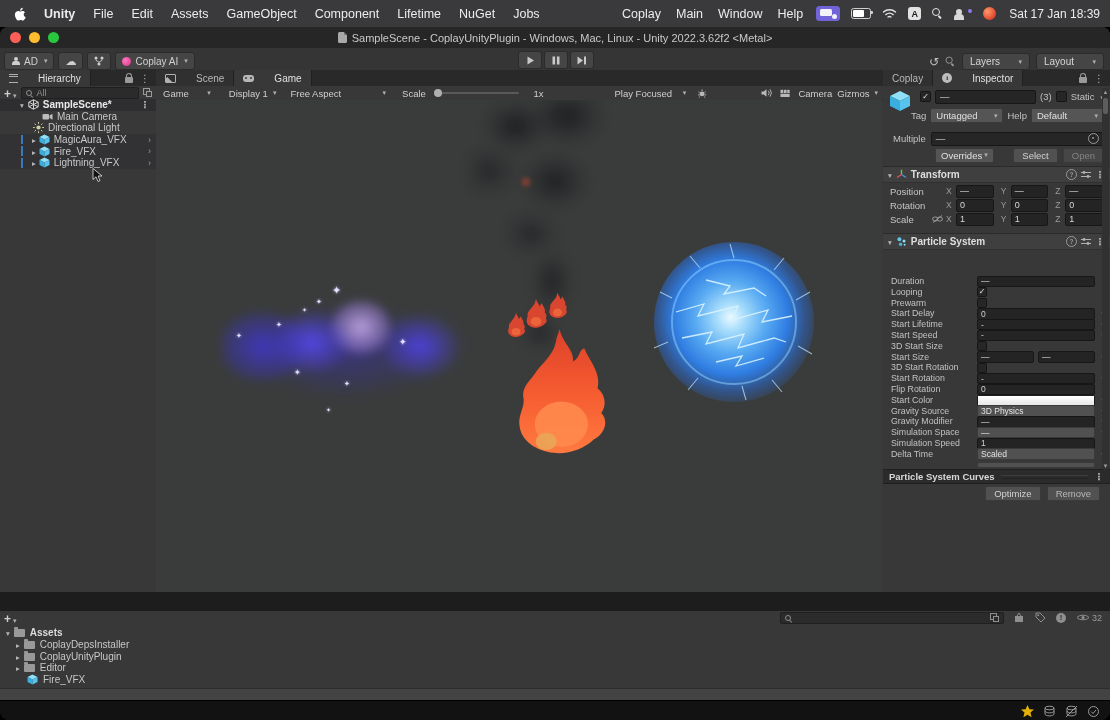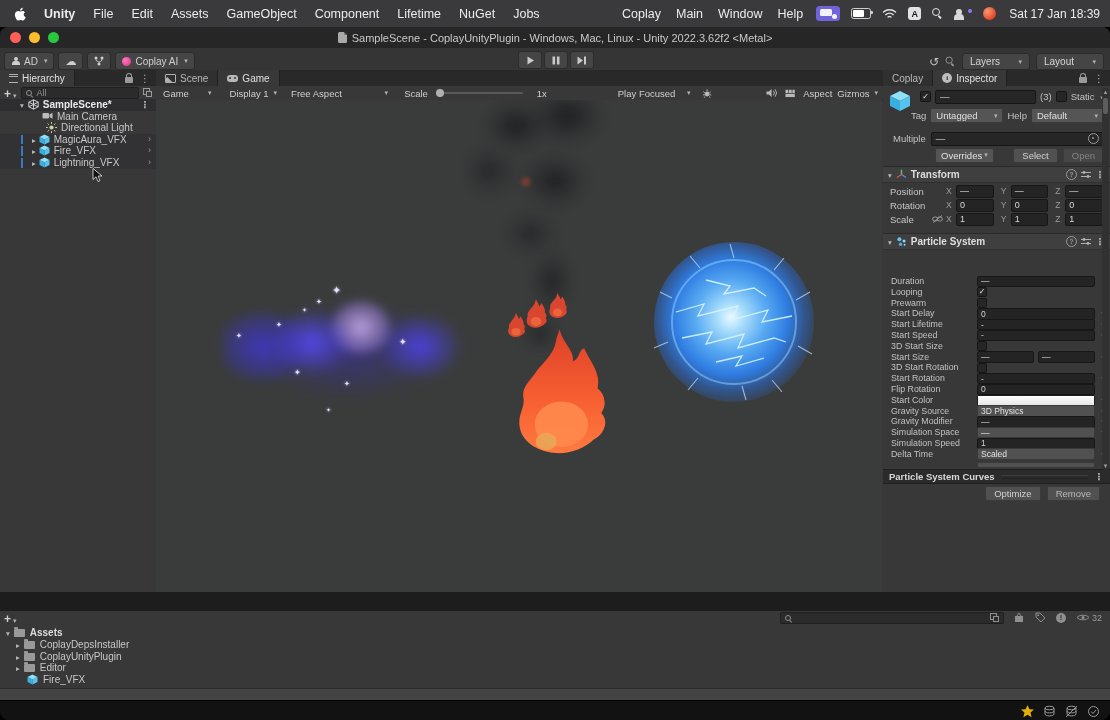--- a/index.html
+++ b/index.html
@@ -51,37 +51,37 @@
   .personic::after{content:"";position:absolute;left:0.5px;top:4.5px;width:8px;height:4px;background:#cfcfcf;border-radius:3px 3px 0 0}
   .cloudic{font-size:11px;color:#cfcfcf;line-height:10px}
   .pinkdot{width:9px;height:9px;border-radius:50%;background:radial-gradient(circle at 35% 35%,#ff77c0,#d63384)}
   .playgrp{position:absolute;left:518px;top:3px;display:flex;gap:2px}
   .pbtn{width:22px;height:16px;background:#454545;border:1px solid #2b2b2b;border-radius:3px;display:flex;align-items:center;justify-content:center}
   .tb-right{margin-left:auto;display:flex;align-items:center;gap:6px;padding-right:6px}
   .undoic::after{content:"↺";font-size:12px;color:#c0c0c0}
   .pill{display:inline-flex;align-items:center;height:15px;padding:0 7px;background:#454545;border:1px solid #2b2b2b;border-radius:3px;font-size:10px;color:#d6d6d6;gap:8px}
   
   .tabbar{position:absolute;background:#292929;display:flex;font-size:10px;color:#b8b8b8;height:16px;align-items:stretch}
-  .tab{display:flex;align-items:center;gap:4px;padding:0 9px;background:#303030;border-right:1px solid #202020}
+  .tab{display:flex;align-items:center;gap:20px;padding:0 9px;background:#303030;border-right:1px solid #202020}
   .tab.active{background:#383838;color:#e0e0e0}
   .tabtools{margin-left:auto;display:flex;align-items:center;gap:7px;padding-right:6px}
   .kebab::after{content:"⋮";color:#b0b0b0;font-size:10px}
   .lock{width:8px;height:6px;background:#9a9a9a;border-radius:1px;position:relative;margin-top:3px}
   .lock::before{content:"";position:absolute;left:1px;top:-4px;width:4px;height:4px;border:1.2px solid #9a9a9a;border-bottom:none;border-radius:3px 3px 0 0}
   .panel{position:absolute;background:#383838}
   .fold::after{content:"▾";font-size:7.5px;color:#b4b4b4}
   .fold.c::after{content:"▸"}
   .plus::before{content:"+";font-size:12px;font-weight:bold;color:#cfcfcf;line-height:10px}
   .srch{background:#2b2b2b;border:1px solid #1f1f1f;border-radius:2px;display:flex;align-items:center;gap:3px;
     padding:0 4px;color:#8f8f8f;font-size:9px}
   .smag{width:8px;height:8px;position:relative;flex:none}
   .smag::before{content:"";position:absolute;left:0;top:1px;width:4px;height:4px;border:1.1px solid #8f8f8f;border-radius:50%}
   .smag::after{content:"";position:absolute;left:5px;top:6px;width:3px;height:1.2px;background:#8f8f8f;transform:rotate(45deg);transform-origin:0 0}
   
-  .hrow{display:flex;height:11.6px;font-size:10px;color:#c8c8c8;position:relative;padding-left:4px}
+  .hrow{display:flex;align-items:center;height:11.6px;font-size:10px;color:#c8c8c8;position:relative;padding-left:4px}
   .hrow .lbl{margin-left:4px;white-space:nowrap}
   .hrow .chev{position:absolute;right:5px;color:#9a9a9a;font-size:9px}
   .hrow.scene{background:#2e2e31;color:#e8e8e8;font-weight:bold}
   .hrow.vfx{background:#323234}
   .bluebar{position:absolute;left:21px;top:1px;bottom:1px;width:2px;background:#3a79bd}
   .ic{flex:none}
   
   .gtoolbar{position:absolute;left:0;top:16px;right:0;height:14px;background:#383838;border-bottom:1px solid #262626;
     display:flex;align-items:center;font-size:9.5px;color:#cfcfcf}
   .gdd{display:flex;align-items:center;padding:0 5px;gap:3px;white-space:nowrap}
@@ -315,21 +315,21 @@
         <span class="lbl">SampleScene*</span>
         <span class="chev kebab" style="right:6px"></span>
       </div>
       <div class="hrow" style="padding-left:42px">
         <svg class="ic" width="11" height="9" viewBox="0 0 11 9">
             <rect x="0.5" y="2" width="6.5" height="5.5" rx="1" fill="#bcbcbc"></rect>
             <polygon points="7.5,3.5 10.5,1.8 10.5,7.8 7.5,6" fill="#bcbcbc"></polygon>
           </svg>
         <span class="lbl">Main Camera</span>
       </div>
-      <div class="hrow" style="padding-left:46px">
+      <div class="hrow" style="padding-left:33px">
         <svg class="ic" width="11" height="11" viewBox="0 0 11 11">
             <circle cx="5.5" cy="5.5" r="2.1" fill="#cfcfa2"></circle>
             <g stroke="#cfcfa2" stroke-width="1">
               <path d="M5.5 0v1.8M5.5 9.2V11M0 5.5h1.8M9.2 5.5H11M1.6 1.6l1.3 1.3M8.1 8.1l1.3 1.3M9.4 1.6 8.1 2.9M2.9 8.1 1.6 9.4"></path>
             </g>
           </svg>
         <span class="lbl">Directional Light</span>
       </div>
       <div class="hrow vfx" style="padding-left:32px">
         <span class="bluebar"></span>
@@ -410,21 +410,21 @@
           <path d="M8 2.5a4 4 0 0 1 0 5M9.8 1a6.5 6.5 0 0 1 0 8" stroke="#b8b8b8" fill="none"></path>
         </svg>
       <svg width="11" height="9" viewBox="0 0 11 9" style="margin-left:8px">
           <g fill="#b8b8b8">
             <rect x="0.5" y="0.5" width="3" height="3.5"></rect>
             <rect x="4.2" y="0.5" width="3" height="3.5"></rect>
             <rect x="7.9" y="0.5" width="2.6" height="3.5"></rect>
             <rect x="0.5" y="4.8" width="10" height="3.5"></rect>
           </g>
         </svg>
-      <span style="margin-left:8px">Aspect</span>
+      <span style="margin-left:8px">Camera</span>
       <span class="gdd dd" style="">
           <span>Gizmos</span>
         </span>
     </div>
     <div class="viewport">
       <div class="aura"></div>
       <span class="spark" style="left:176px;top:184px;font-size:11px"></span>
       <span class="spark" style="left:146px;top:206px;font-size:6px"></span>
       <span class="spark" style="left:160px;top:198px;font-size:7px"></span>
       <span class="spark" style="left:120px;top:221px;font-size:7px"></span>

